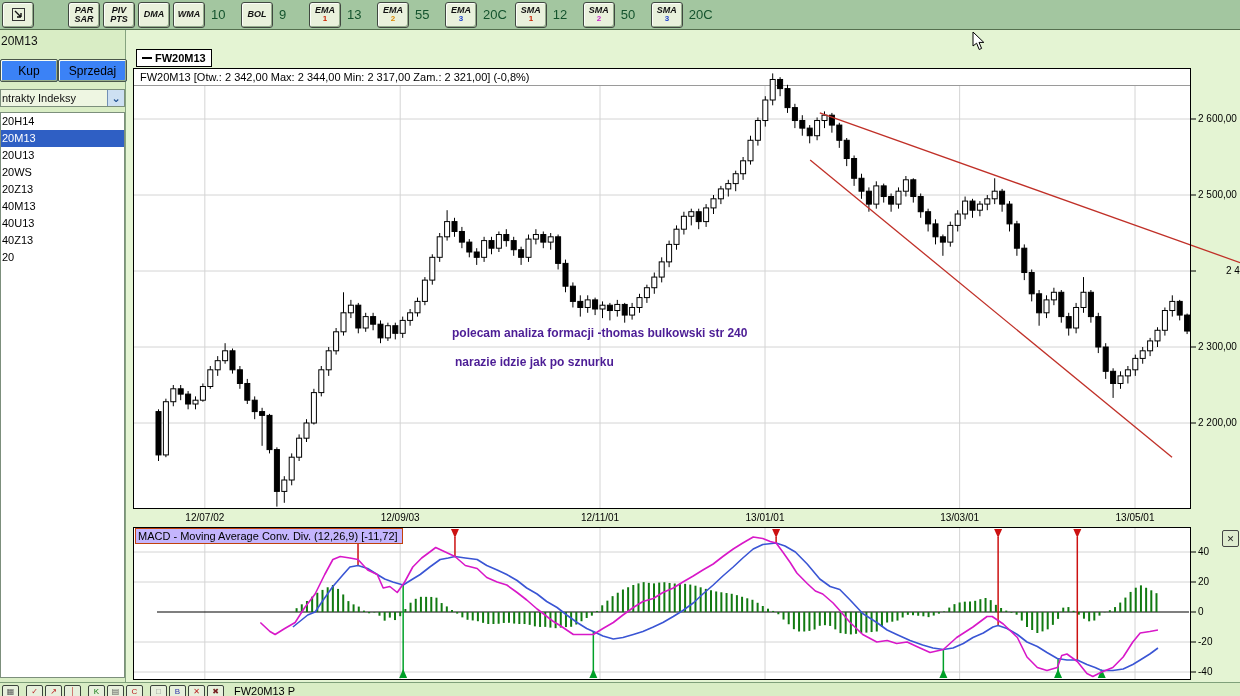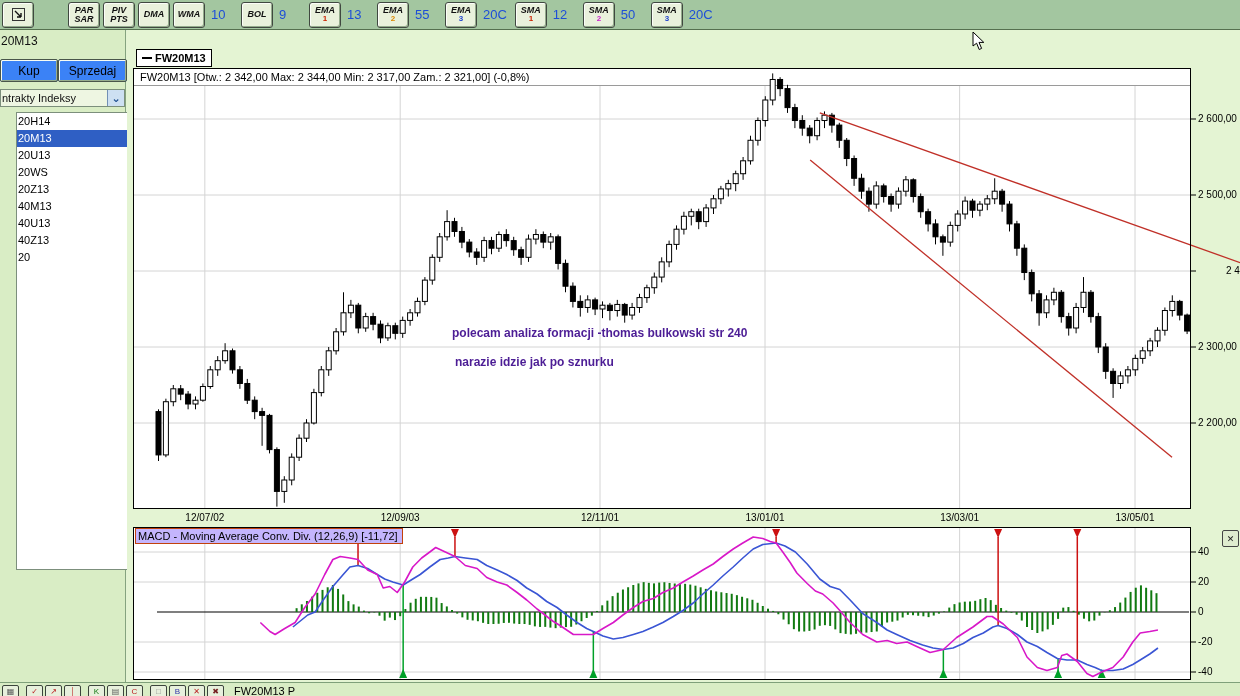--- a/index.html
+++ b/index.html
@@ -3,30 +3,30 @@
 <meta charset="utf-8">
 <style>
   html,body{margin:0;padding:0;}
   body{width:1240px;height:696px;overflow:hidden;font-family:"Liberation Sans","DejaVu Sans",sans-serif;background:#e4f4d3;position:relative;}
   #app{position:absolute;inset:0;}
   
   .toolbar{position:absolute;left:0;top:0;width:1240px;height:30px;background:#a3c6a0;border-bottom:1px solid #55704f;box-shadow:0 1px 0 #dfeedb;display:flex;align-items:center;padding-left:2px;box-sizing:border-box;}
   .tbtn{height:24px;min-width:30px;background:#e9f1dc;border:1px solid #404840;border-radius:3px;box-shadow:inset 1px 1px 0 #fbfdf8, inset -1px -1px 0 #93ab8c;display:flex;flex-direction:column;align-items:center;justify-content:center;margin-right:3px;cursor:default;}
   .tbtn .l{font-size:9px;font-weight:bold;line-height:9px;color:#111;font-family:"Liberation Sans",sans-serif;font-style:italic;}
   .tbtn .sub{font-size:8px;font-weight:bold;line-height:8px;}
-  .tval{font-size:13px;color:#1d4ed8;margin:0 8px 0 3px;min-width:22px;}
+  .tval{font-size:13px;color:#14532d;margin:0 8px 0 3px;min-width:22px;}
   .toolicon{width:19px;height:24px;margin-right:34px;}
   
   .sidebar{position:absolute;left:0;top:30px;width:126px;height:652px;background:#d9edc5;border-right:1px solid #85a37f;box-sizing:border-box;}
   .symlabel{position:absolute;left:1px;top:4px;font-size:12px;color:#111;}
   .sidebtn{position:absolute;height:21px;background:#3b82f6;border:1px solid #49564a;border-radius:2px;box-shadow:inset 1px 1px 0 #f8fcf2, inset -1px -1px 0 #97ad8e;font-size:12px;color:#000;display:flex;align-items:center;justify-content:center;cursor:default;}
   .dropdown{position:absolute;left:0;top:59px;width:125px;height:18px;background:#eef6e2;border:1px solid #7c8f7c;box-sizing:border-box;display:flex;align-items:center;}
   .dropdown .val{flex:1;font-size:11px;color:#111;padding-left:1px;white-space:nowrap;overflow:hidden;}
   .dropdown .chev{width:16px;height:16px;background:#cde0f2;border-left:1px solid #7290b5;color:#1d4e8f;font-size:11px;font-weight:bold;display:flex;align-items:center;justify-content:center;}
-  .instlist{position:absolute;left:16px;top:82px;width:125px;height:458px;background:#ffffff;border:1px solid #7c8f7c;box-sizing:border-box;overflow:hidden;}
+  .instlist{position:absolute;left:0;top:82px;width:125px;height:566px;background:#ffffff;border:1px solid #7c8f7c;box-sizing:border-box;overflow:hidden;}
   .instlist .item{height:17px;line-height:17px;font-size:11px;color:#000;padding-left:1px;white-space:nowrap;}
   .instlist .item.sel{background:#2f5fc4;color:#fff;}
   
   .main{position:absolute;left:127px;top:30px;width:1113px;height:652px;background:#e4f4d3;}
   .chart-tab{position:absolute;left:9px;top:19px;height:16px;padding:0 5px;background:#fff;border:1px solid #000;display:flex;align-items:center;font-size:11px;font-weight:bold;color:#000;}
   .chart-tab .dash{display:inline-block;width:10px;height:2px;background:#000;margin-right:3px;}
   .panel{position:absolute;background:transparent;}
   .chart-header{position:absolute;left:7px;top:3px;font-size:11px;color:#000;white-space:nowrap;}
   .anno{position:absolute;font-size:12px;font-weight:bold;color:#4c1d95;white-space:nowrap;}
   .axis-label{position:absolute;font-size:10px;color:#000;white-space:nowrap;}

